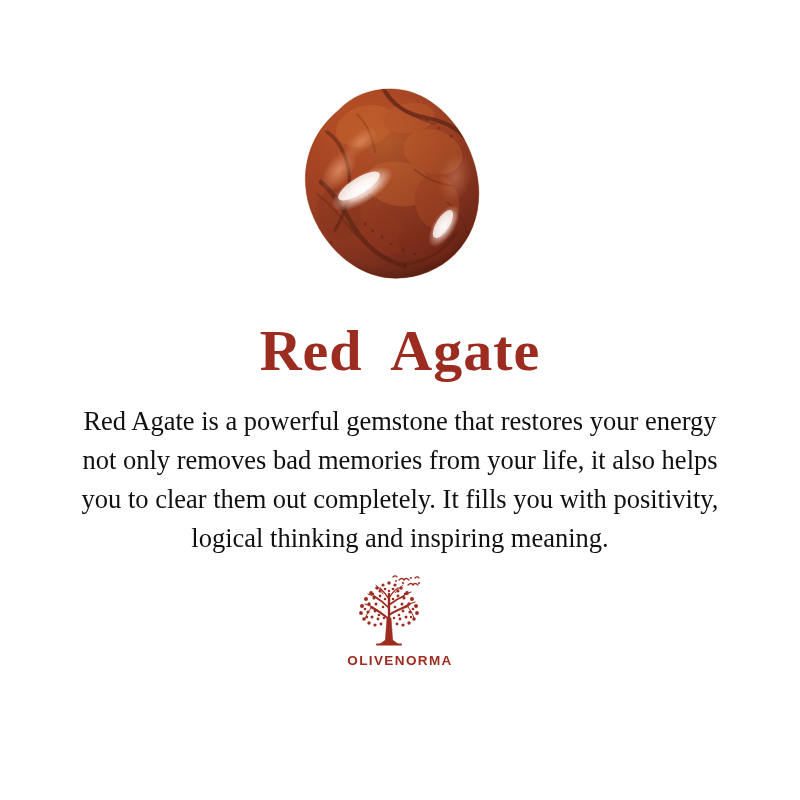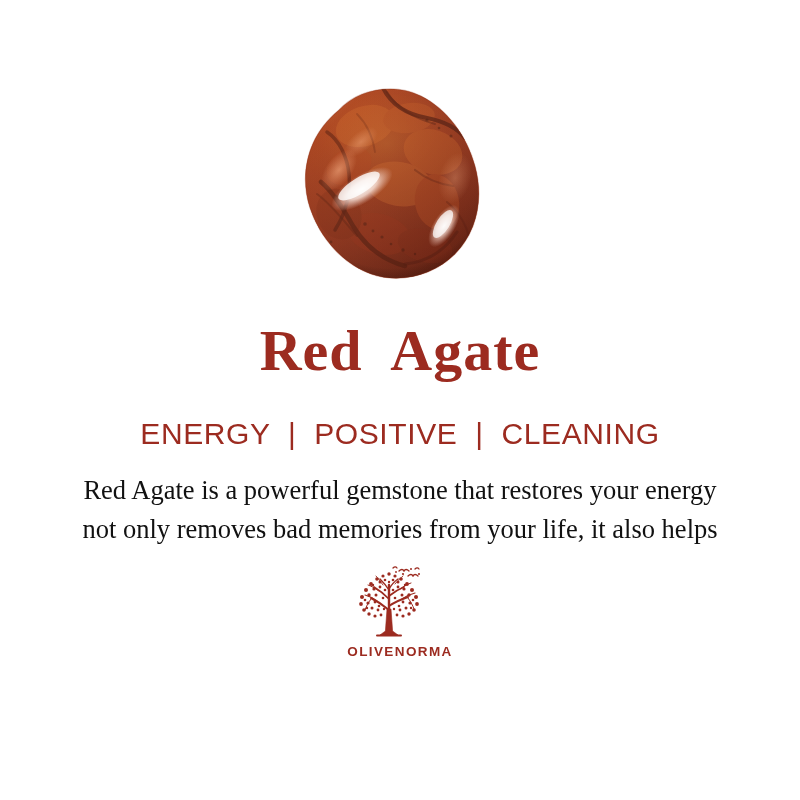--- a/index.html
+++ b/index.html
@@ -249,25 +249,26 @@
                  C 197 125, 190 158, 168 180
                  C 146 202, 112 210, 84 200
                  C 56 190, 33 164, 23 134
                  C 13 103, 18 64, 52 36 Z" fill="none" stroke="#8a2a12" stroke-opacity="0.30" stroke-width="1.2"></path>
       </svg>
     </div>
   </div>
 
   <h1 class="title" style="color:#9c2b20;">Red  Agate</h1>
 
-  <div class="subtitle" style="color:#9c2b20;">ENERGY  |  POSITIVE  |  CLEANING</div>
 
   <div class="desc">
     <span class="line">Red Agate is a powerful gemstone that restores your energy</span>
     <span class="line">not only removes bad memories from your life, it also helps</span>
+    <span class="line">you to clear them out completely. It fills you with positivity,</span>
+    <span class="line">logical thinking and inspiring meaning.</span>
   </div>
 
   <div class="logo">
     <svg class="logo-mark" viewBox="0 0 84 76">
       <g fill="#9c2b20" stroke="#9c2b20">
 
         <path d="M 40 44 L 38.4 66 L 33 70 L 51 70 L 45.6 66 L 44 44 Z" stroke-width="0.6"></path>
         <path d="M 30 70.5 L 54 70.5" stroke-width="2" stroke-linecap="round"></path>
 
         <g fill="none" stroke-linecap="round">

